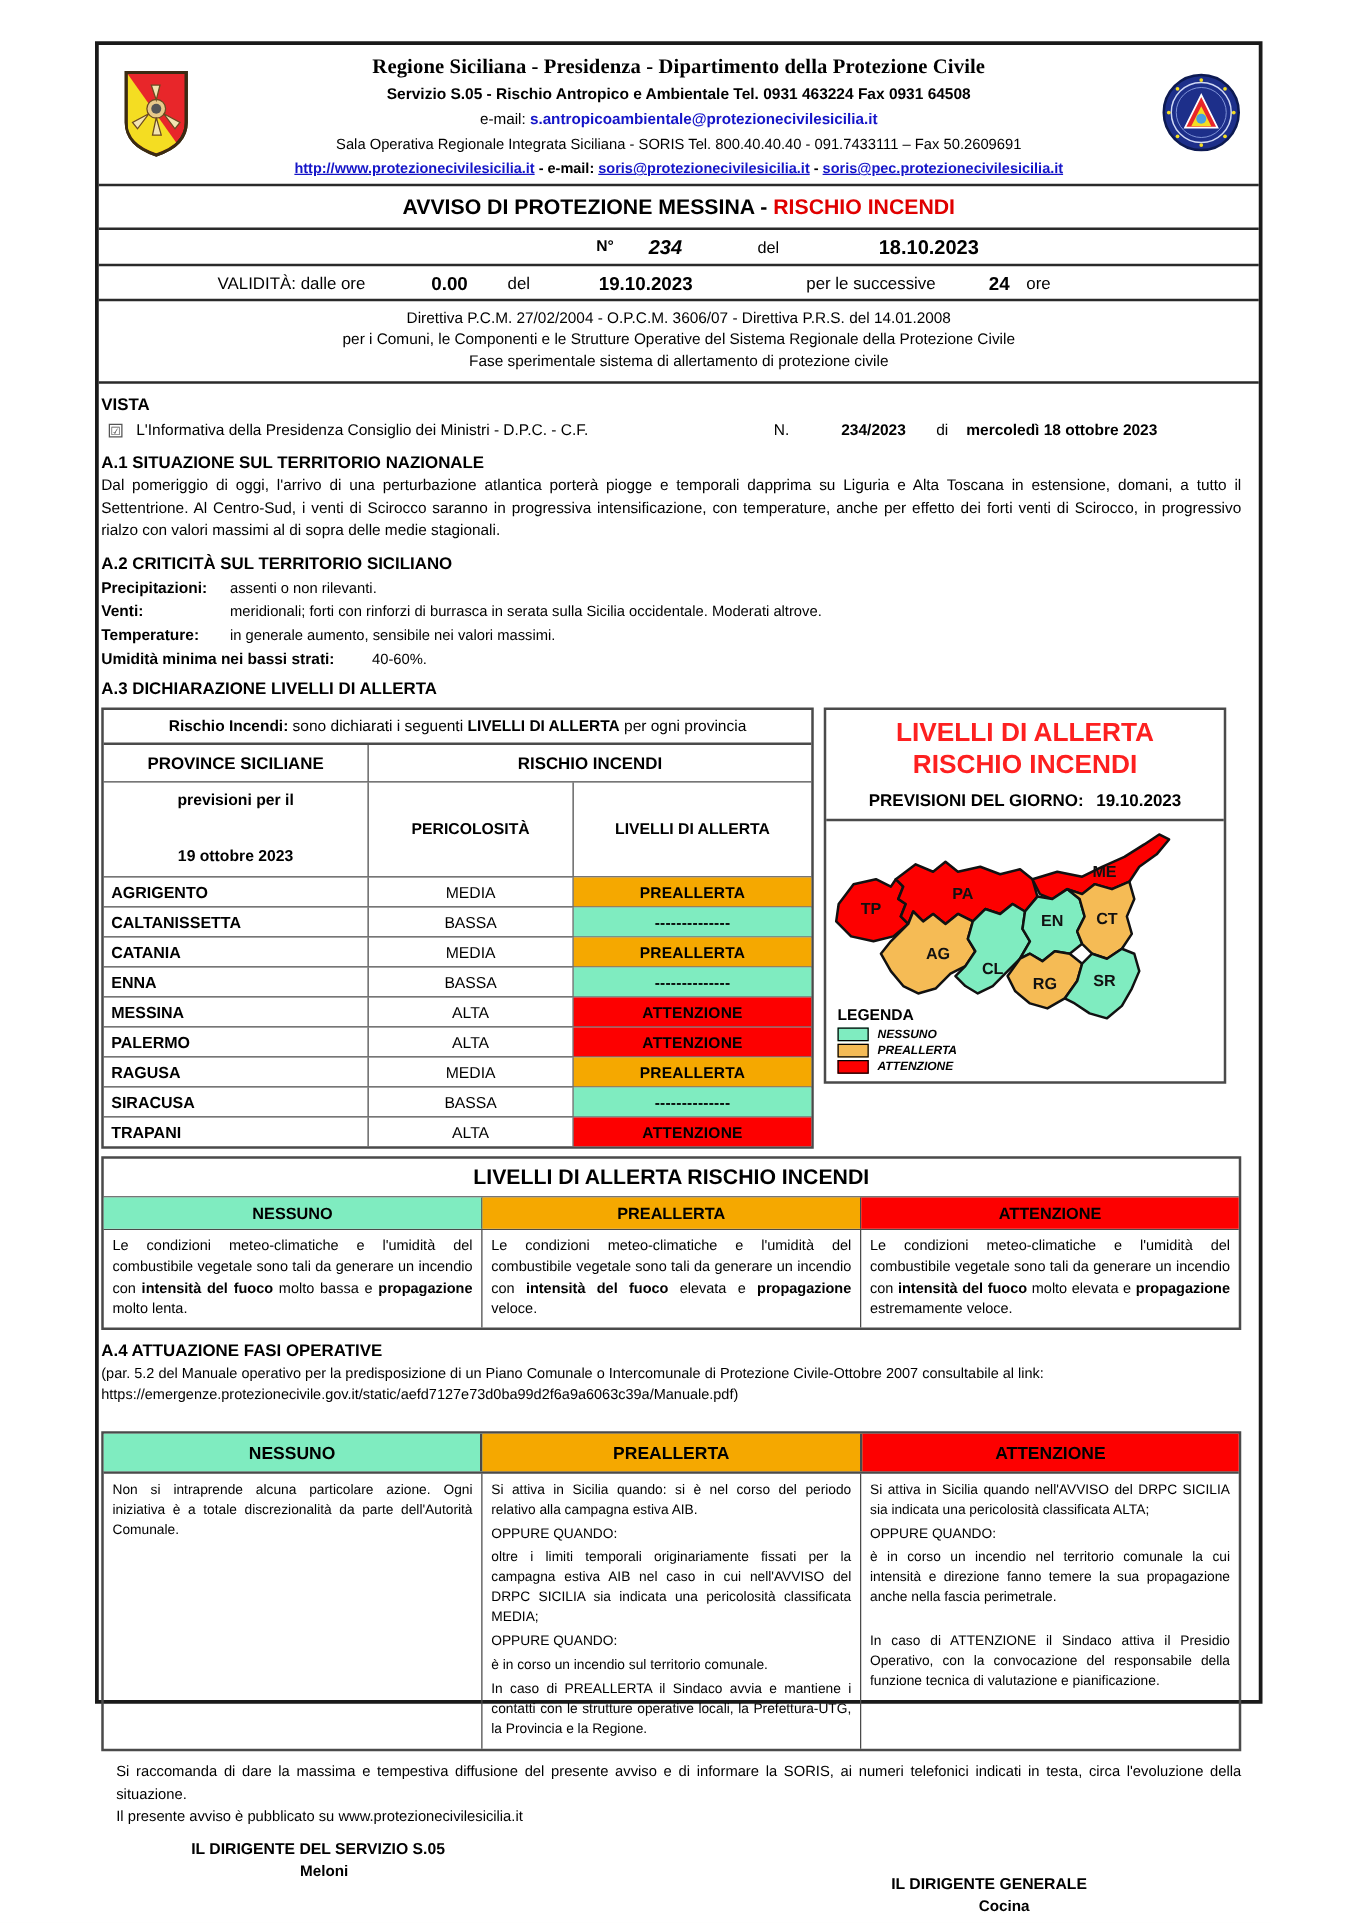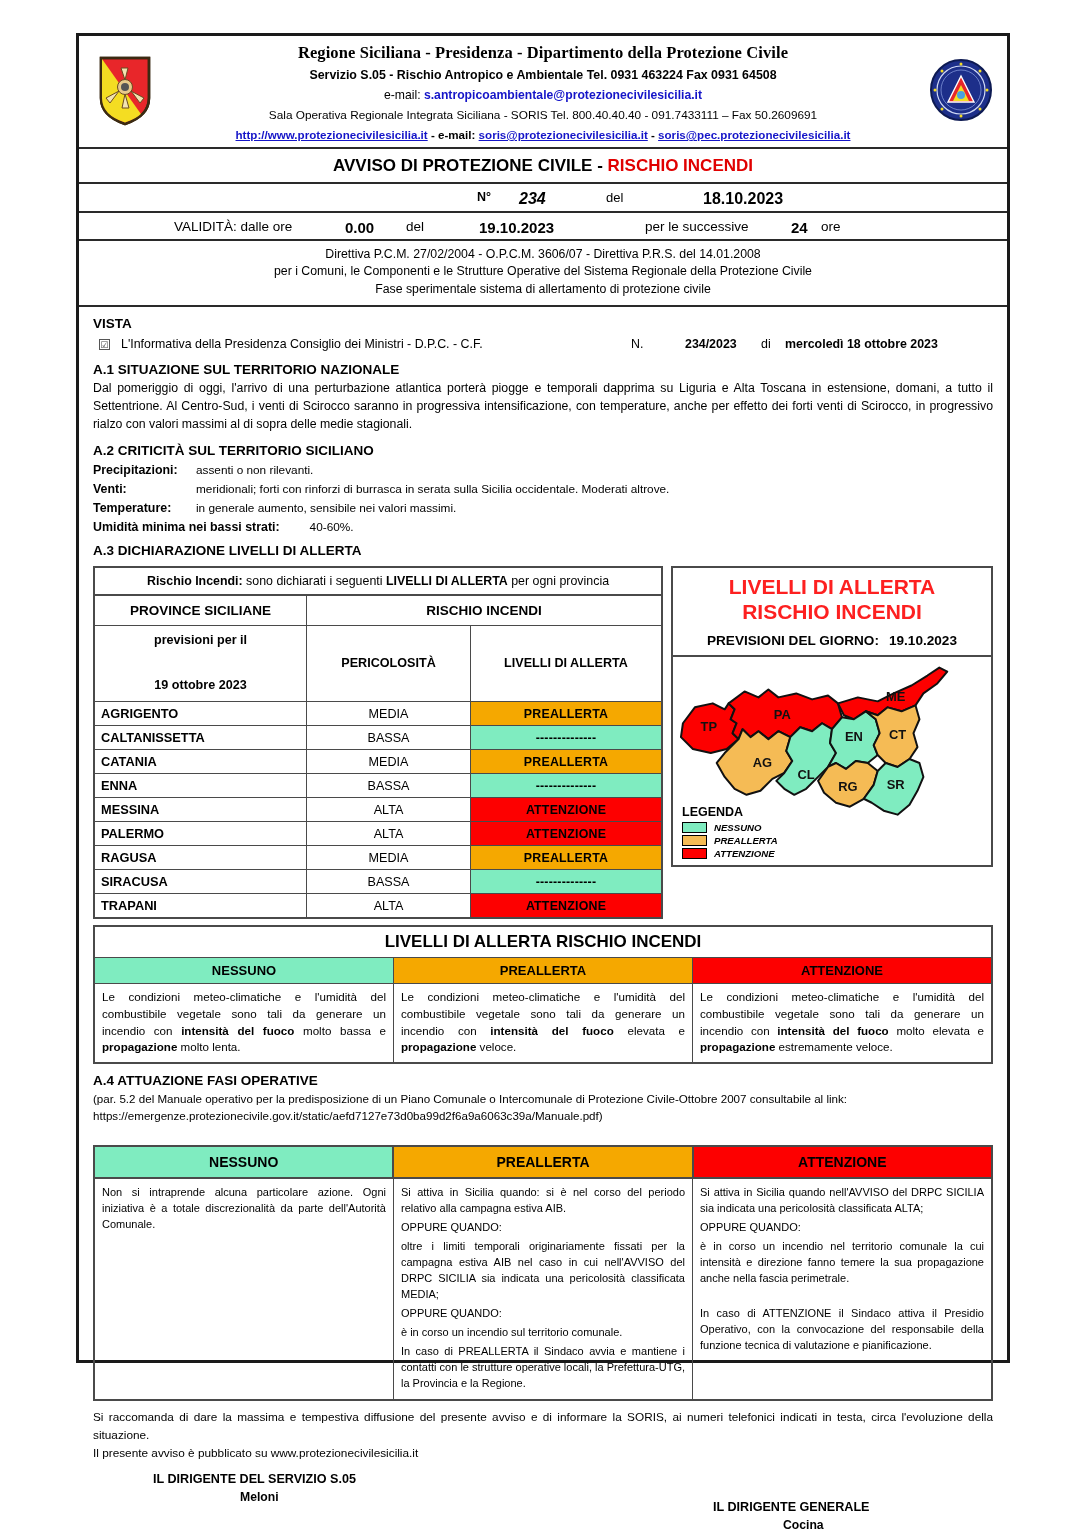--- a/index.html
+++ b/index.html
@@ -45,21 +45,21 @@
   .v-h { left: 266px; font-weight: bold; font-size: 15px; }
   .v-del { left: 327px; }
   .v-date { left: 400px; font-weight: bold; font-size: 15px; }
   .v-suc { left: 566px; }
   .v-n { left: 712px; font-weight: bold; font-size: 15px; }
   .v-ore { left: 742px; }
 
   .dirbox { border-bottom: 2px solid #2a2a2a; text-align: center; padding: 5px 0 7px; font-size: 12.3px; line-height: 1.42; }
 
   
-  .body { padding: 9px 14px 0 14px; }
+  .body { padding: 9px 14px 0 2px; }
   .sec-h { font-size: 13.5px; font-weight: bold; margin: 9px 0 3px; }
   .vista-h { font-size: 13.5px; font-weight: bold; }
   .vista-row { display: flex; align-items: center; font-size: 12.4px; margin: 4px 0 2px; position: relative; height: 18px; }
   .chk { width: 11px; height: 11px; border: 1px solid #555; margin-left: 6px; margin-right: 11px; font-size: 9px; line-height: 10px; text-align: center; color: #444; }
   .vr-n { position: absolute; left: 538px; font-size: 12.4px; }
   .vr-num { position: absolute; left: 592px; font-weight: bold; font-size: 12.4px; }
   .vr-di { position: absolute; left: 668px; font-size: 12.4px; }
   .vr-date { position: absolute; left: 692px; font-weight: bold; font-size: 12.4px; }
 
   .para { font-size: 12.3px; line-height: 1.45; text-align: justify; }
@@ -192,21 +192,21 @@
               <circle cx="32" cy="58" r="1.5"></circle>
               <circle cx="13" cy="51" r="1.5"></circle>
           <circle cx="6" cy="32" r="1.5"></circle>
               <circle cx="13" cy="13" r="1.5"></circle>
         </g>
       </svg>
     </div>
   </div>
 
   <div class="avviso-bar">
-    <span>AVVISO DI PROTEZIONE CIVILE - </span><span class="rd">RISCHIO INCENDI</span>
+    <span>AVVISO DI PROTEZIONE MESSINA - </span><span class="rd">RISCHIO INCENDI</span>
   </div>
 
   <div class="numrow">
     <span class="n-lab">N°</span>
     <span class="n-val">234</span>
     <span class="n-del">del</span>
     <span class="n-date">18.10.2023</span>
   </div>
 
   <div class="valrow">

